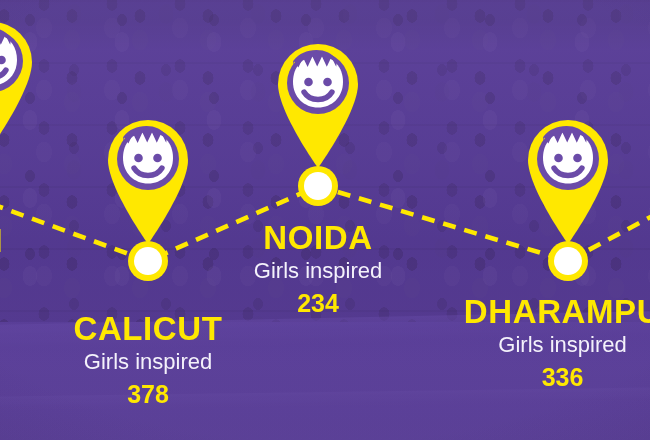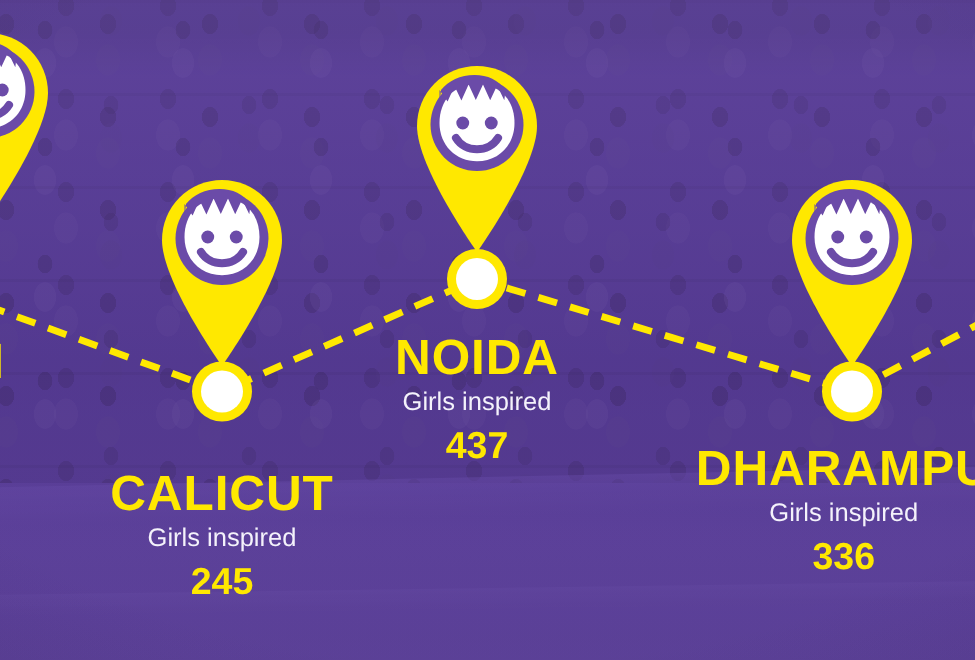--- a/index.html
+++ b/index.html
@@ -90,21 +90,21 @@
   .loc-name{
     color:#FFE800;
     font-weight:bold;
     font-size:33px;
     letter-spacing:.6px;
     line-height:1.04;
     white-space:nowrap;
   }
   .loc-sub{
     color:#f4f2fb;
-    font-size:17px;
+    font-size:22px;
     line-height:1.25;
     margin-top:2px;
     white-space:nowrap;
   }
   .loc-val{
     color:#FFE800;
     font-weight:bold;
     font-size:25px;
     line-height:1.1;
     margin-top:5px;
@@ -208,27 +208,27 @@
   <div class="node" style="left:554px;top:247px;width:28px;height:28px;"></div>
 
   <div class="label" style="left:-96px;top:224px;width:140px;">
     <div class="loc-name">BAI</div>
     <div class="loc-sub">ed</div>
   </div>
 
   <div class="label" style="left:48px;top:312px;width:200px;">
     <div class="loc-name">CALICUT</div>
     <div class="loc-sub">Girls inspired</div>
-    <div class="loc-val">245</div>
+    <div class="loc-val">378</div>
   </div>
 
   <div class="label" style="left:218px;top:221px;width:200px;">
     <div class="loc-name">NOIDA</div>
     <div class="loc-sub">Girls inspired</div>
-    <div class="loc-val">437</div>
+    <div class="loc-val">234</div>
   </div>
 
   <div class="label" style="left:455px;top:295px;width:215px;">
     <div class="loc-name">DHARAMPU</div>
     <div class="loc-sub">Girls inspired</div>
     <div class="loc-val">336</div>
   </div>
 
 </div>
 

